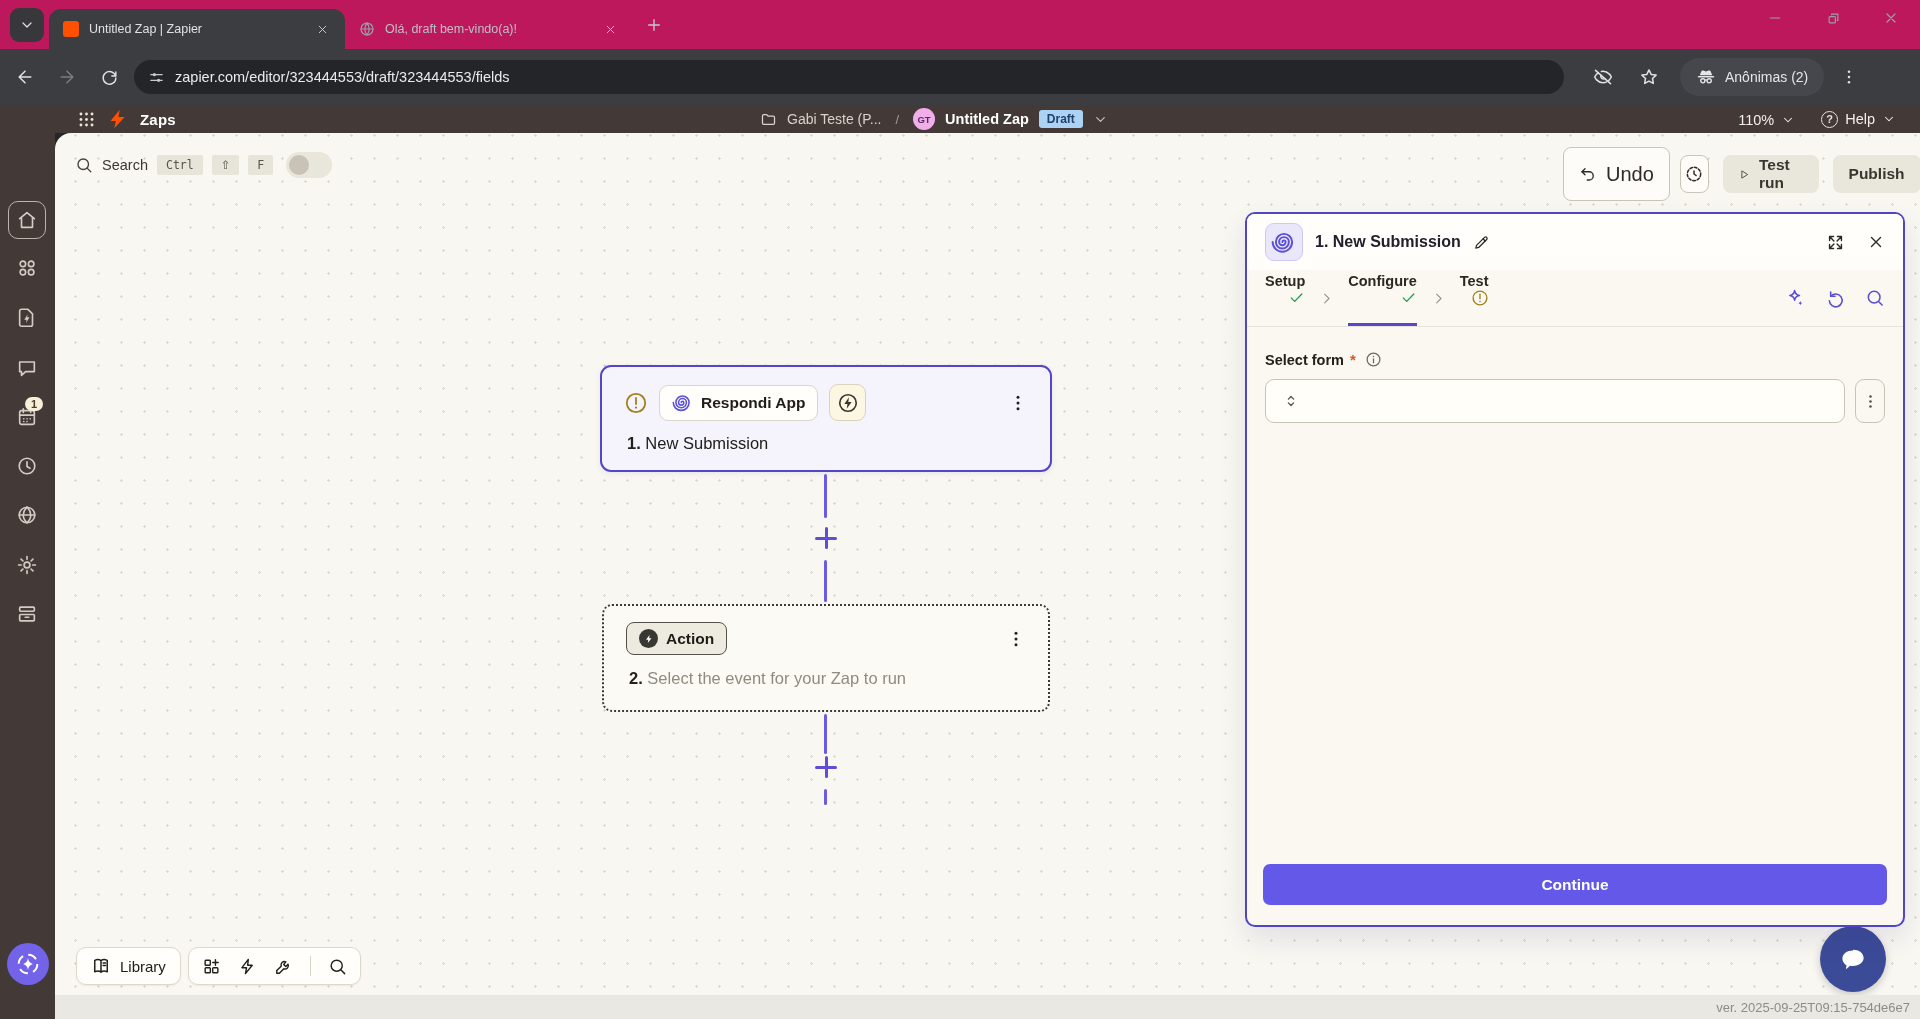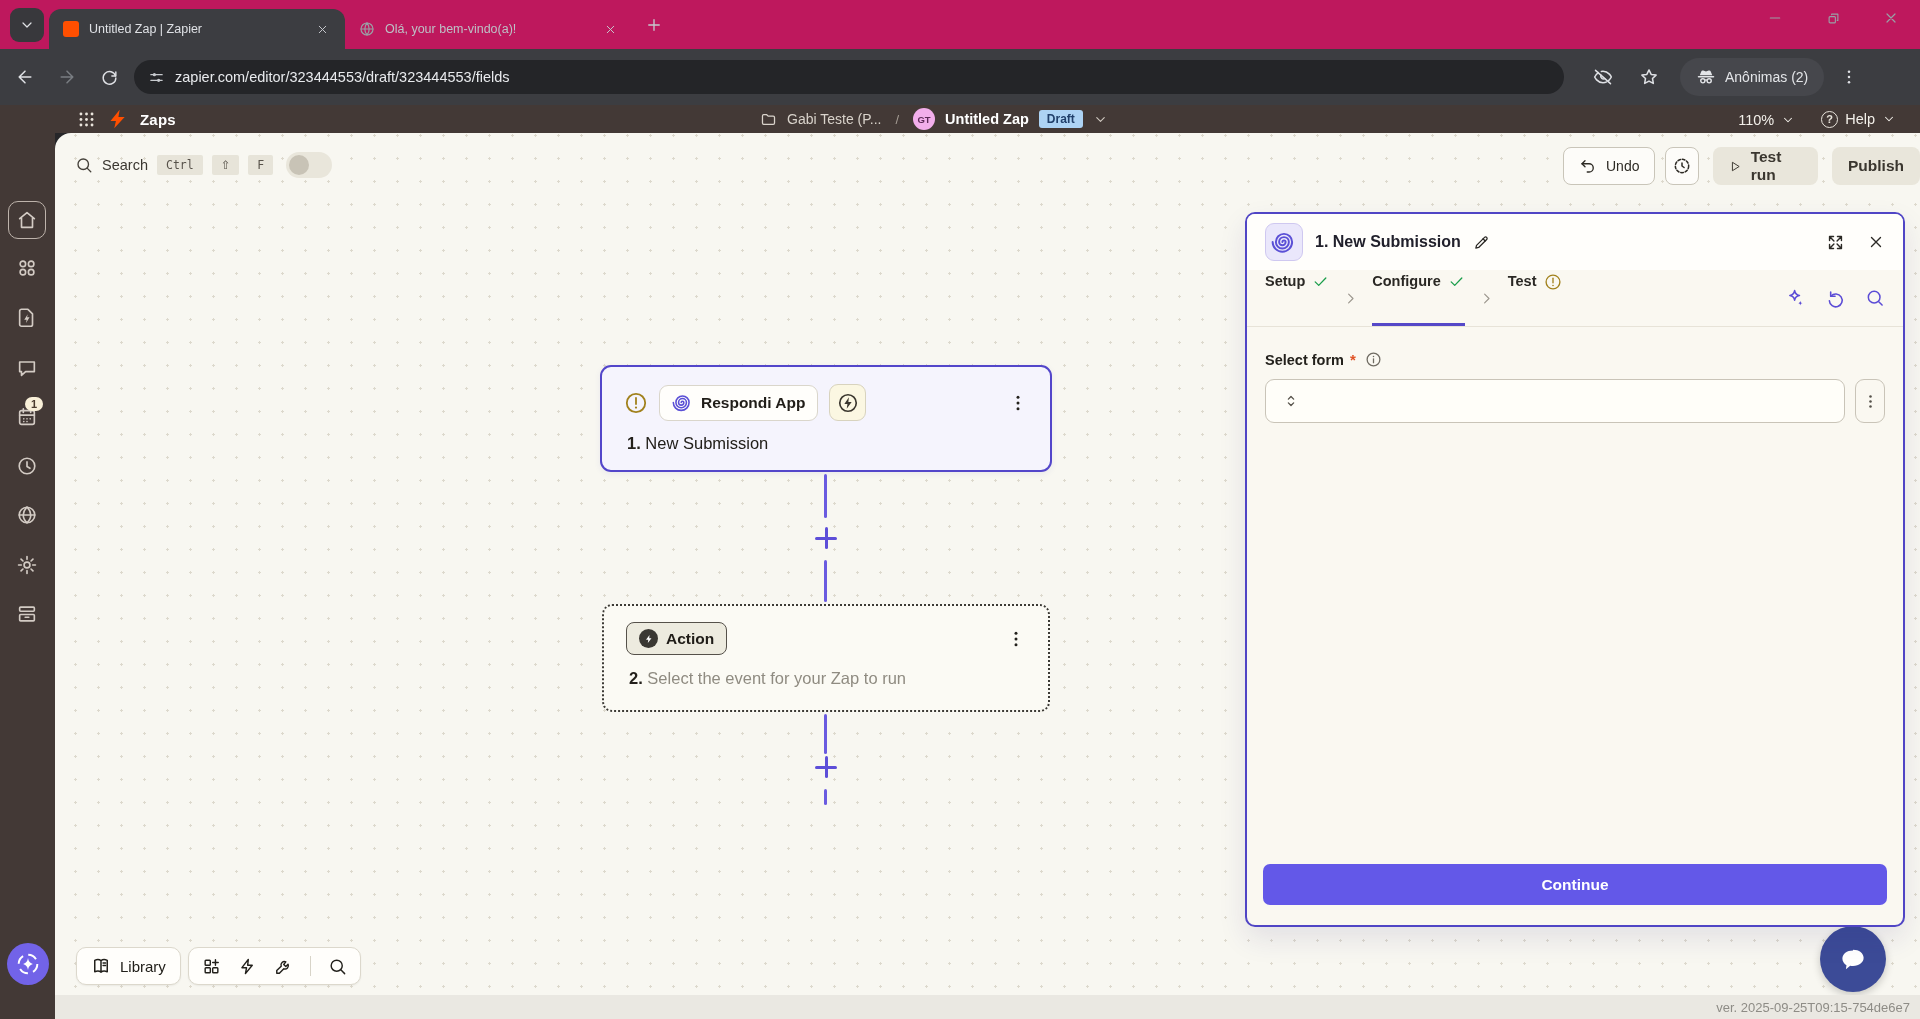--- a/index.html
+++ b/index.html
@@ -59,22 +59,22 @@
   
   .canvas { left:55px; top:133px; width:1865px; height:862px; background:#f8f7f1; border-top-left-radius:16px;
     background-image:radial-gradient(circle,#ddd9cd 1.3px,transparent 1.4px); background-size:23px 23px; background-position:9px 14px; }
   .search-row { left:75px; top:152px; display:flex; align-items:center; gap:9px; color:#3b3731; }
   .search-label { font-size:14.5px; }
   .kbd { background:#e7e4d9; border-radius:2px; padding:3px 9px; font-family:"DejaVu Sans Mono", monospace; font-size:11.5px; color:#57524a; }
   .toggle { width:46px; height:26px; border-radius:13px; background:#e9e6db; position:relative; margin-left:4px; }
   .toggle-knob { position:absolute; left:3px; top:3px; width:20px; height:20px; border-radius:50%; background:#c8c3b6; }
 
   .actions-row { left:1563px; top:147px; display:flex; align-items:center; gap:10px; }
-  .btn-outline { height:38px; background:#fdfcf9; border:1px solid #c9c5b9; border-radius:8px; display:flex; align-items:center;
-    gap:9px; padding:0 15px; font-size:14px; color:#2e2b25; }
+  .btn-outline { height:54px; background:#fdfcf9; border:1px solid #c9c5b9; border-radius:8px; display:flex; align-items:center;
+    gap:9px; padding:0 15px; font-size:20px; color:#2e2b25; }
   .btn-icon-outline { width:38px; height:38px; background:#fdfcf9; border:1px solid #c9c5b9; border-radius:8px;
     display:flex; align-items:center; justify-content:center; color:#2e2b25; }
   .btn-muted { height:38px; background:#e9e6db; border-radius:8px; display:flex; align-items:center; gap:9px; padding:0 16px;
     font-size:15.5px; font-weight:600; color:#3a362f; margin-left:4px; }
 
   
   .card1 { left:600px; top:365px; width:452px; height:107px; background:#f5f4fd; border:2px solid #5346ca; border-radius:11px;
     padding:17px 22px; box-shadow:0 2px 6px rgba(70,60,180,.08); }
   .card-row1 { display:flex; align-items:center; gap:11px; }
   .warn-ic { color:#a1811c; width:24px; height:24px; }
@@ -118,22 +118,22 @@
   
   .panel { left:1245px; top:212px; width:660px; height:715px; background:#faf8f1; border:2px solid #5045c5; border-radius:10px;
     box-shadow:0 12px 28px rgba(40,30,120,.10); overflow:hidden; }
   .p-header { height:56px; background:#fffefb; display:flex; align-items:center; padding:0 18px; gap:12px; }
   .p-appicon { width:38px; height:38px; background:#eae7fb; border:1px solid #cfc8f0; border-radius:9px;
     display:flex; align-items:center; justify-content:center; color:#5b50d6; }
   .p-title { font-size:16px; font-weight:600; color:#21202b; }
   .p-edit { color:#2b2925; width:17px; height:17px; }
   .p-header-right { margin-left:auto; display:flex; align-items:center; gap:22px; color:#2b2925; }
   .p-tabs { height:57px; background:#faf8f1; border-bottom:1px solid #e7e3d8; display:flex; align-items:stretch; padding:0 18px; }
-  .ptab { display:flex; align-items:flex-start; gap:7px; border-bottom:3px solid transparent; padding-top:3px;
-    font-size:14.5px; font-weight:600; color:#2a2824; }
+  .ptab { display:flex; align-items:flex-end; border-bottom:3px solid transparent; padding-top:3px;
+    font-size:14.5px; font-weight:600; color:#2a2824;flex-direction:column; }
   .ptab.active { border-bottom-color:#5548c8; }
   .ptab-sep { display:flex; align-items:center; color:#9a958c; padding:0 14px; }
   .p-tab-icons { margin-left:auto; display:flex; align-items:center; gap:19px; color:#5b4cd6; }
   .p-body { padding:24px 18px 0 18px; }
   .field-label-row { display:flex; align-items:center; gap:6px; margin-bottom:11px; }
   .field-label { font-size:14.5px; font-weight:600; color:#23211c; }
   .req { color:#e05225; font-weight:700; font-size:15px; }
   .info-ic { color:#6f6b62; width:17px; height:17px; margin-left:3px; }
   .field-row { display:flex; align-items:stretch; gap:10px; }
   .select-field { flex:1; height:44px; background:#fffef9; border:1px solid #c9c4b8; border-radius:9px;
@@ -163,21 +163,21 @@
       <svg class="i" width="13" height="13" viewBox="0 0 24 24">
           <path d="M6 6l12 12M18 6L6 18"></path>
         </svg>
     </div>
   </div>
   <div class="tab inactive">
     <svg class="i" width="16" height="16" viewBox="0 0 24 24" style="color:#9aa0a6">
       <circle cx="12" cy="12" r="9"></circle>
         <path d="M3.2 12h17.6M12 3a14 14 0 0 1 0 18M12 3a14 14 0 0 0 0 18"></path>
       </svg>
-    <div class="tab-title">Olá, your bem-vindo(a)!</div>
+    <div class="tab-title">Olá, draft bem-vindo(a)!</div>
     <div class="tab-close">
       <svg class="i" width="13" height="13" viewBox="0 0 24 24">
           <path d="M6 6l12 12M18 6L6 18"></path>
         </svg>
     </div>
   </div>
   <div class="newtab-btn">
     <svg class="i" width="18" height="18" viewBox="0 0 24 24">
         <path d="M12 5v14M5 12h14"></path>
       </svg>

